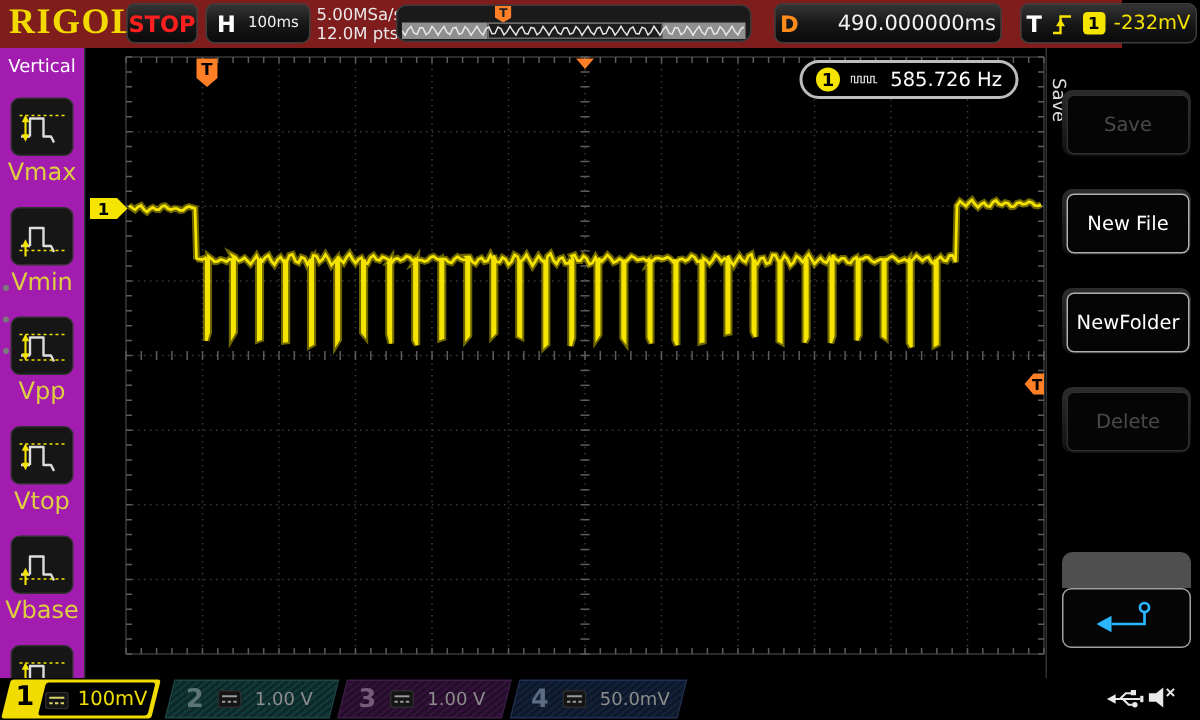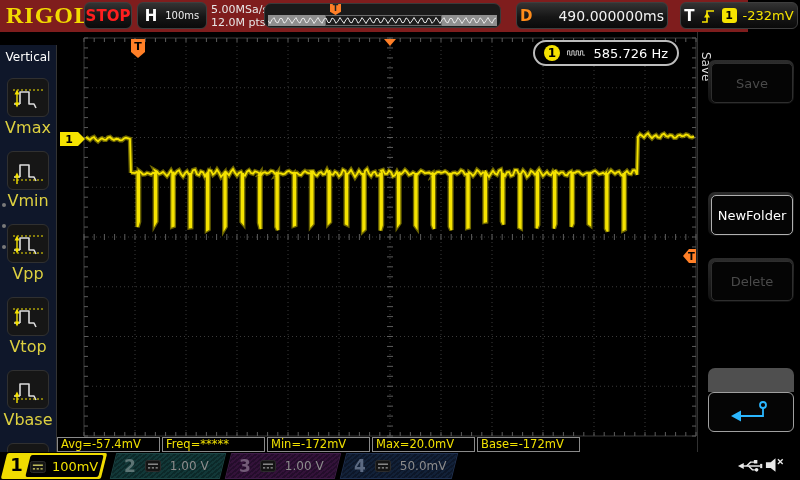--- a/index.html
+++ b/index.html
@@ -30,21 +30,21 @@
   .dbox{left:516px;width:152px;gap:10px;}
   .dlabel{color:#ff8c1a;font-weight:bold;font-size:15px;}
   .dval{color:#f2f2f2;font-size:14px;margin-left:16px;}
   .trigbox{left:680px;width:118px;gap:6px;}
   .tlabel{color:#fff;font-weight:bold;font-size:15px;}
   .chbadge{display:inline-block;width:15px;height:15px;background:#f5e300;border-radius:3px;
            color:#000;font-weight:bold;font-size:11px;text-align:center;line-height:15px;}
   .tval{color:#f5e300;font-size:13px;}
 
   
-  .vmenu{position:absolute;left:0;top:45px;width:57px;height:420px;background:#0f172a;
+  .vmenu{position:absolute;left:0;top:32px;width:57px;height:420px;background:#a21caf;
          border-right:1px solid #333;box-sizing:border-box;}
   .vtitle{margin-top:5px;text-align:center;color:#fff;font-size:12px;}
   .vitem{display:flex;flex-direction:column;align-items:center;margin-top:14px;cursor:pointer;}
   .vitem:first-of-type{margin-top:6px;}
   .viconbox{width:40px;height:37px;background:#161616;border:1px solid #303030;border-radius:6px;
             display:flex;align-items:center;justify-content:center;}
   .vlabel{color:#ddd040;font-size:16px;margin-top:1px;}
   .vdots{position:absolute;left:2px;top:158px;}
   .vdots div{width:4px;height:4px;border-radius:2px;background:#7a7a7a;margin-bottom:17px;}
 
@@ -562,33 +562,29 @@
       <text x="81" y="18" text-anchor="middle" font-size="11" font-weight="bold" fill="#000">T</text>
       <polygon points="327,7 339,7 333,14" fill="#ff7f27"></polygon>
     </svg>
   <div class="counter">
     <span class="cbadge">1</span>
     <svg width="34" height="14" viewBox="0 0 36 14">
       <path d="M1,11 V3 H5 V11 H9 V3 H13 V11 H17 V3 H21 V11 H25 V3 H29 V11 H33" fill="none" stroke="#e8e8e8" stroke-width="1.5"></path>
     </svg>
     <span class="cval">585.726 Hz</span>
   </div>
-  <div class="meas">
-    <div class="mbox">Avg=-57.4mV</div>
-    <div class="mbox">Freq=*****</div>
-    <div class="mbox">Min=-172mV</div>
-    <div class="mbox">Max=20.0mV</div>
-    <div class="mbox">Base=-172mV</div>
-  </div>
 </div>
 
 <div class="rmenu">
   <div class="rtab">Save</div>
   <div class="rbtn disabled" style="top:28px">
     <div class="rbtn-in">Save</div>
+    </div>
+  <div class="rbtn" style="top:94px">
+    <div class="rbtn-in">New File</div>
     </div>
   <div class="rbtn" style="top:160px">
     <div class="rbtn-in">NewFolder</div>
     </div>
   <div class="rbtn disabled" style="top:226px">
     <div class="rbtn-in">Delete</div>
     </div>
   <div class="rback">
     <div class="rback-top"></div>
     <div class="rback-bot">

